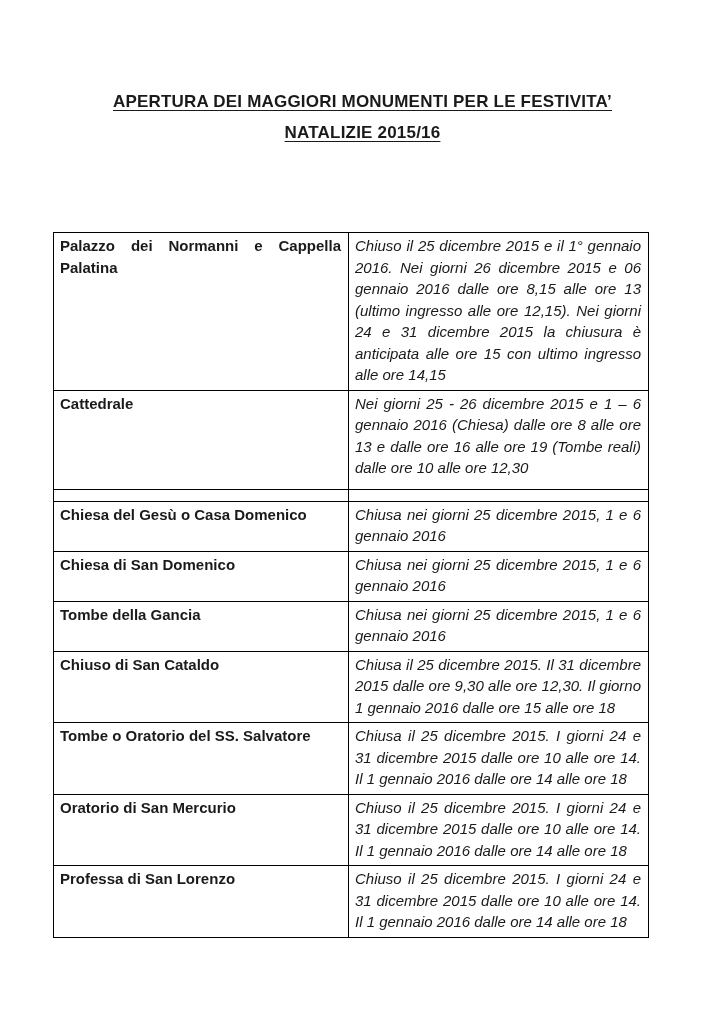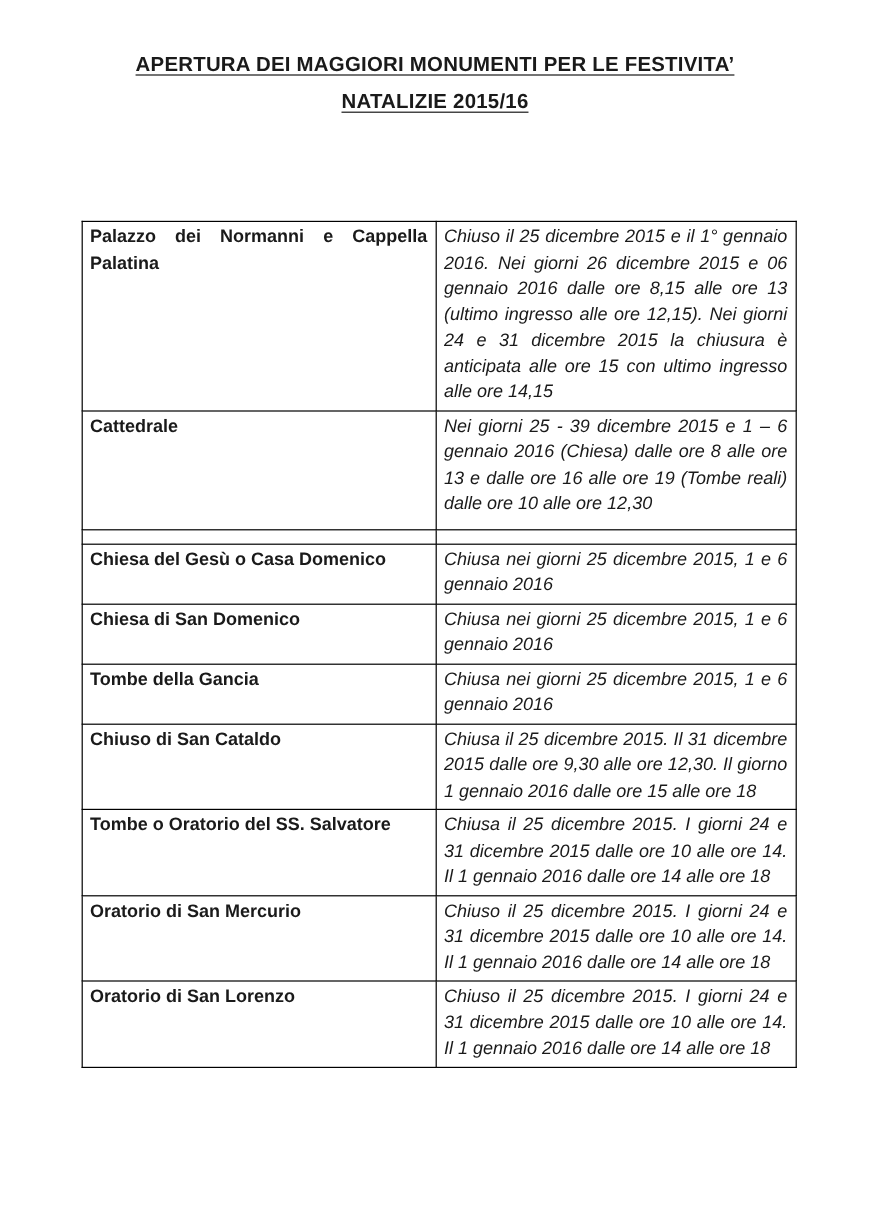--- a/index.html
+++ b/index.html
@@ -13,34 +13,34 @@
     color: #1a1a1a;
     position: relative;
   }
   .page {
     position: relative;
     width: 725px;
     height: 1024px;
     background: #ffffff;
   }
   .doc-title {
-    margin-top: 38px;
+    margin-top: 86px;
     text-align: center;
     font-size: 17px;
     font-weight: bold;
     line-height: 31px;
     letter-spacing: 0.2px;
   }
   .doc-title .t-line {
     text-decoration: underline;
     text-underline-offset: 3px;
   }
   table.monuments {
     border-collapse: collapse;
-    margin: 84px 0 0 68px;
+    margin: 84px 0 0 53px;
     width: 595px;
     table-layout: fixed;
     font-size: 15px;
   }
   table.monuments td {
     border: 1px solid #000000;
     vertical-align: top;
     padding: 2px 7px 4px 6px;
     line-height: 21.5px;
   }
@@ -75,21 +75,21 @@
       <col style="width:295px">
       <col style="width:300px">
     </colgroup>
     <tbody>
       <tr>
         <td class="cell-name">Palazzo dei Normanni e Cappella Palatina</td>
         <td class="cell-info">Chiuso il 25 dicembre 2015 e il 1° gennaio 2016. Nei giorni 26 dicembre 2015 e 06 gennaio 2016 dalle ore 8,15 alle ore 13 (ultimo ingresso alle ore 12,15). Nei giorni 24 e 31 dicembre 2015 la chiusura è anticipata alle ore 15 con ultimo ingresso alle ore 14,15</td>
       </tr>
       <tr class="tall-pad">
         <td class="cell-name">Cattedrale</td>
-        <td class="cell-info">Nei giorni 25 - 39 dicembre 2015 e 1 – 6 gennaio 2016 (Chiesa) dalle ore 8 alle ore 13 e dalle ore 16 alle ore 19 (Tombe reali) dalle ore 10 alle ore 12,30</td>
+        <td class="cell-info">Nei giorni 25 - 26 dicembre 2015 e 1 – 6 gennaio 2016 (Chiesa) dalle ore 8 alle ore 13 e dalle ore 16 alle ore 19 (Tombe reali) dalle ore 10 alle ore 12,30</td>
       </tr>
       <tr class="empty-row">
         <td class="cell-name"></td>
         <td class="cell-info"></td>
       </tr>
       <tr>
         <td class="cell-name">Chiesa del Gesù o Casa Domenico</td>
         <td class="cell-info">Chiusa nei giorni 25 dicembre 2015, 1 e 6 gennaio 2016</td>
       </tr>
       <tr>
@@ -106,19 +106,19 @@
       </tr>
       <tr>
         <td class="cell-name">Tombe o Oratorio del SS. Salvatore</td>
         <td class="cell-info">Chiusa il 25 dicembre 2015. I giorni 24 e 31 dicembre 2015 dalle ore 10 alle ore 14. Il 1 gennaio 2016 dalle ore 14 alle ore 18</td>
       </tr>
       <tr>
         <td class="cell-name">Oratorio di San Mercurio</td>
         <td class="cell-info">Chiuso il 25 dicembre 2015. I giorni 24 e 31 dicembre 2015 dalle ore 10 alle ore 14. Il 1 gennaio 2016 dalle ore 14 alle ore 18</td>
       </tr>
       <tr>
-        <td class="cell-name">Oratorio di San Lorenzo</td>
+        <td class="cell-name">Professa di San Lorenzo</td>
         <td class="cell-info">Chiuso il 25 dicembre 2015. I giorni 24 e 31 dicembre 2015 dalle ore 10 alle ore 14. Il 1 gennaio 2016 dalle ore 14 alle ore 18</td>
       </tr>
     </tbody>
   </table>
 
 </div>
 
 </body></html>

